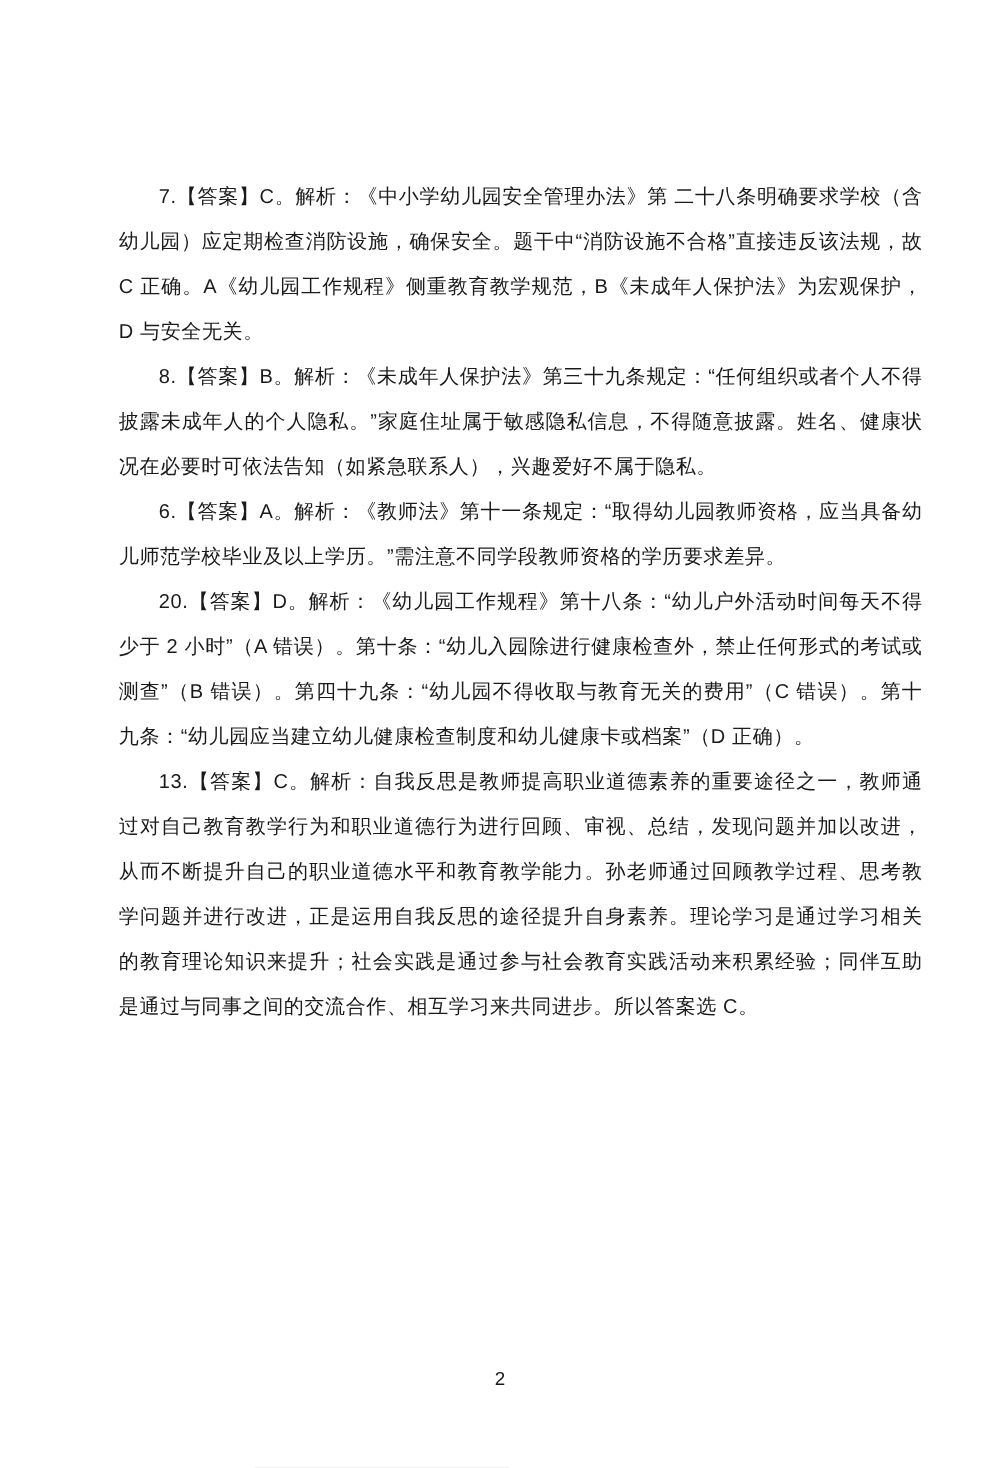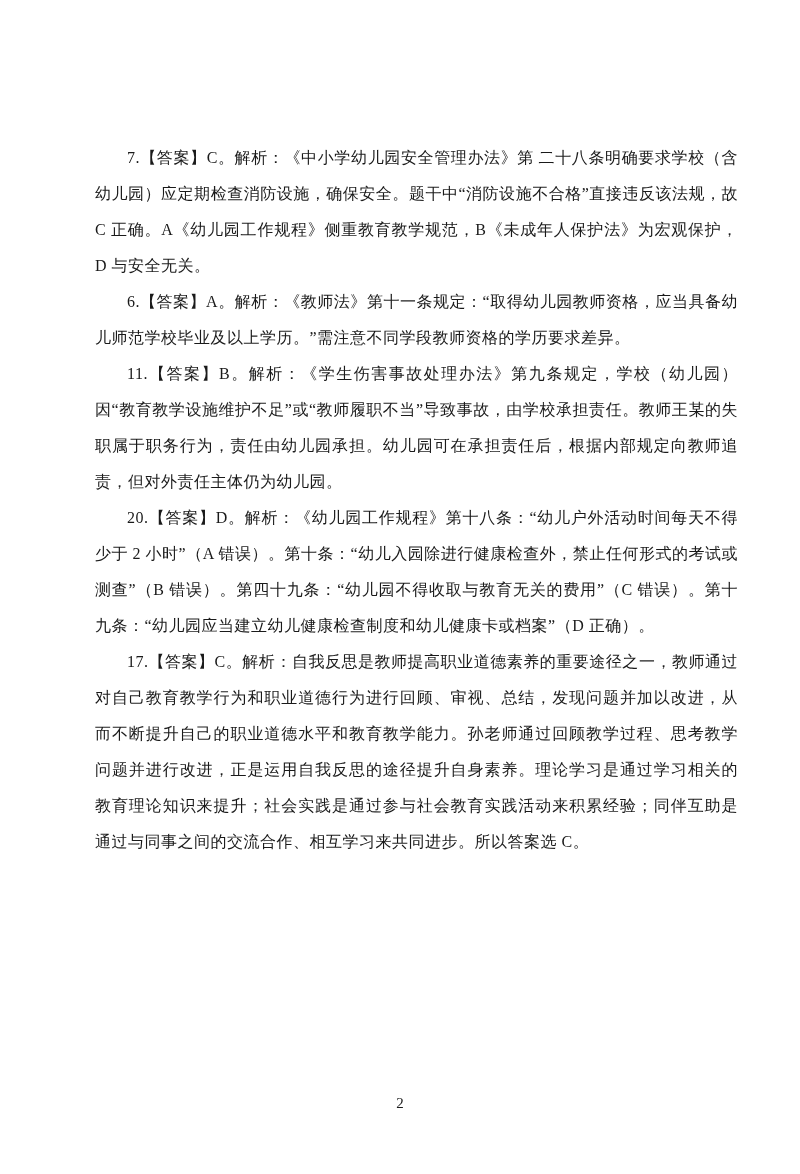--- a/index.html
+++ b/index.html
@@ -6,21 +6,21 @@
     margin: 0;
     padding: 0;
     background: #e8e8e8;
   }
   .page {
     position: relative;
     width: 800px;
     height: 1174px;
     margin: 0 auto;
     background: #ffffff;
-    font-family: Liberation Serif, serif;
+    font-family: Liberation Sans, sans-serif;
     color: #1a1a1a;
     overflow: hidden;
     box-sizing: border-box;
   }
   .content {
     position: absolute;
     top: 140px;
     left: 95px;
     right: 62px;
   }
@@ -43,19 +43,19 @@
     font-size: 15px;
     color: #1a1a1a;
   }
 </style>
 </head>
 <body>
 
 <div class="page">
   <div class="content">
     <p>7.【答案】C。解析：《中小学幼儿园安全管理办法》第 二十八条明确要求学校（含幼儿园）应定期检查消防设施，确保安全。题干中“消防设施不合格”直接违反该法规，故 C 正确。A《幼儿园工作规程》侧重教育教学规范，B《未成年人保护法》为宏观保护，D 与安全无关。</p>
+    <p>8.【答案】B。解析：《未成年人保护法》第三十九条规定：“任何组织或者个人不得披露未成年人的个人隐私。”家庭住址属于敏感隐私信息，不得随意披露。姓名、健康状况在必要时可依法告知（如紧急联系人），兴趣爱好不属于隐私。</p>
     <p>6.【答案】A。解析：《教师法》第十一条规定：“取得幼儿园教师资格，应当具备幼儿师范学校毕业及以上学历。”需注意不同学段教师资格的学历要求差异。</p>
-    <p>11.【答案】B。解析：《学生伤害事故处理办法》第九条规定，学校（幼儿园）因“教育教学设施维护不足”或“教师履职不当”导致事故，由学校承担责任。教师王某的失职属于职务行为，责任由幼儿园承担。幼儿园可在承担责任后，根据内部规定向教师追责，但对外责任主体仍为幼儿园。</p>
     <p>20.【答案】D。解析：《幼儿园工作规程》第十八条：“幼儿户外活动时间每天不得少于 2 小时”（A 错误）。第十条：“幼儿入园除进行健康检查外，禁止任何形式的考试或测查”（B 错误）。第四十九条：“幼儿园不得收取与教育无关的费用”（C 错误）。第十九条：“幼儿园应当建立幼儿健康检查制度和幼儿健康卡或档案”（D 正确）。</p>
-    <p>17.【答案】C。解析：自我反思是教师提高职业道德素养的重要途径之一，教师通过对自己教育教学行为和职业道德行为进行回顾、审视、总结，发现问题并加以改进，从而不断提升自己的职业道德水平和教育教学能力。孙老师通过回顾教学过程、思考教学问题并进行改进，正是运用自我反思的途径提升自身素养。理论学习是通过学习相关的教育理论知识来提升；社会实践是通过参与社会教育实践活动来积累经验；同伴互助是通过与同事之间的交流合作、相互学习来共同进步。所以答案选 C。</p>
+    <p>13.【答案】C。解析：自我反思是教师提高职业道德素养的重要途径之一，教师通过对自己教育教学行为和职业道德行为进行回顾、审视、总结，发现问题并加以改进，从而不断提升自己的职业道德水平和教育教学能力。孙老师通过回顾教学过程、思考教学问题并进行改进，正是运用自我反思的途径提升自身素养。理论学习是通过学习相关的教育理论知识来提升；社会实践是通过参与社会教育实践活动来积累经验；同伴互助是通过与同事之间的交流合作、相互学习来共同进步。所以答案选 C。</p>
   </div>
   <div class="page-number">2</div>
 </div>
 
 </body></html>

